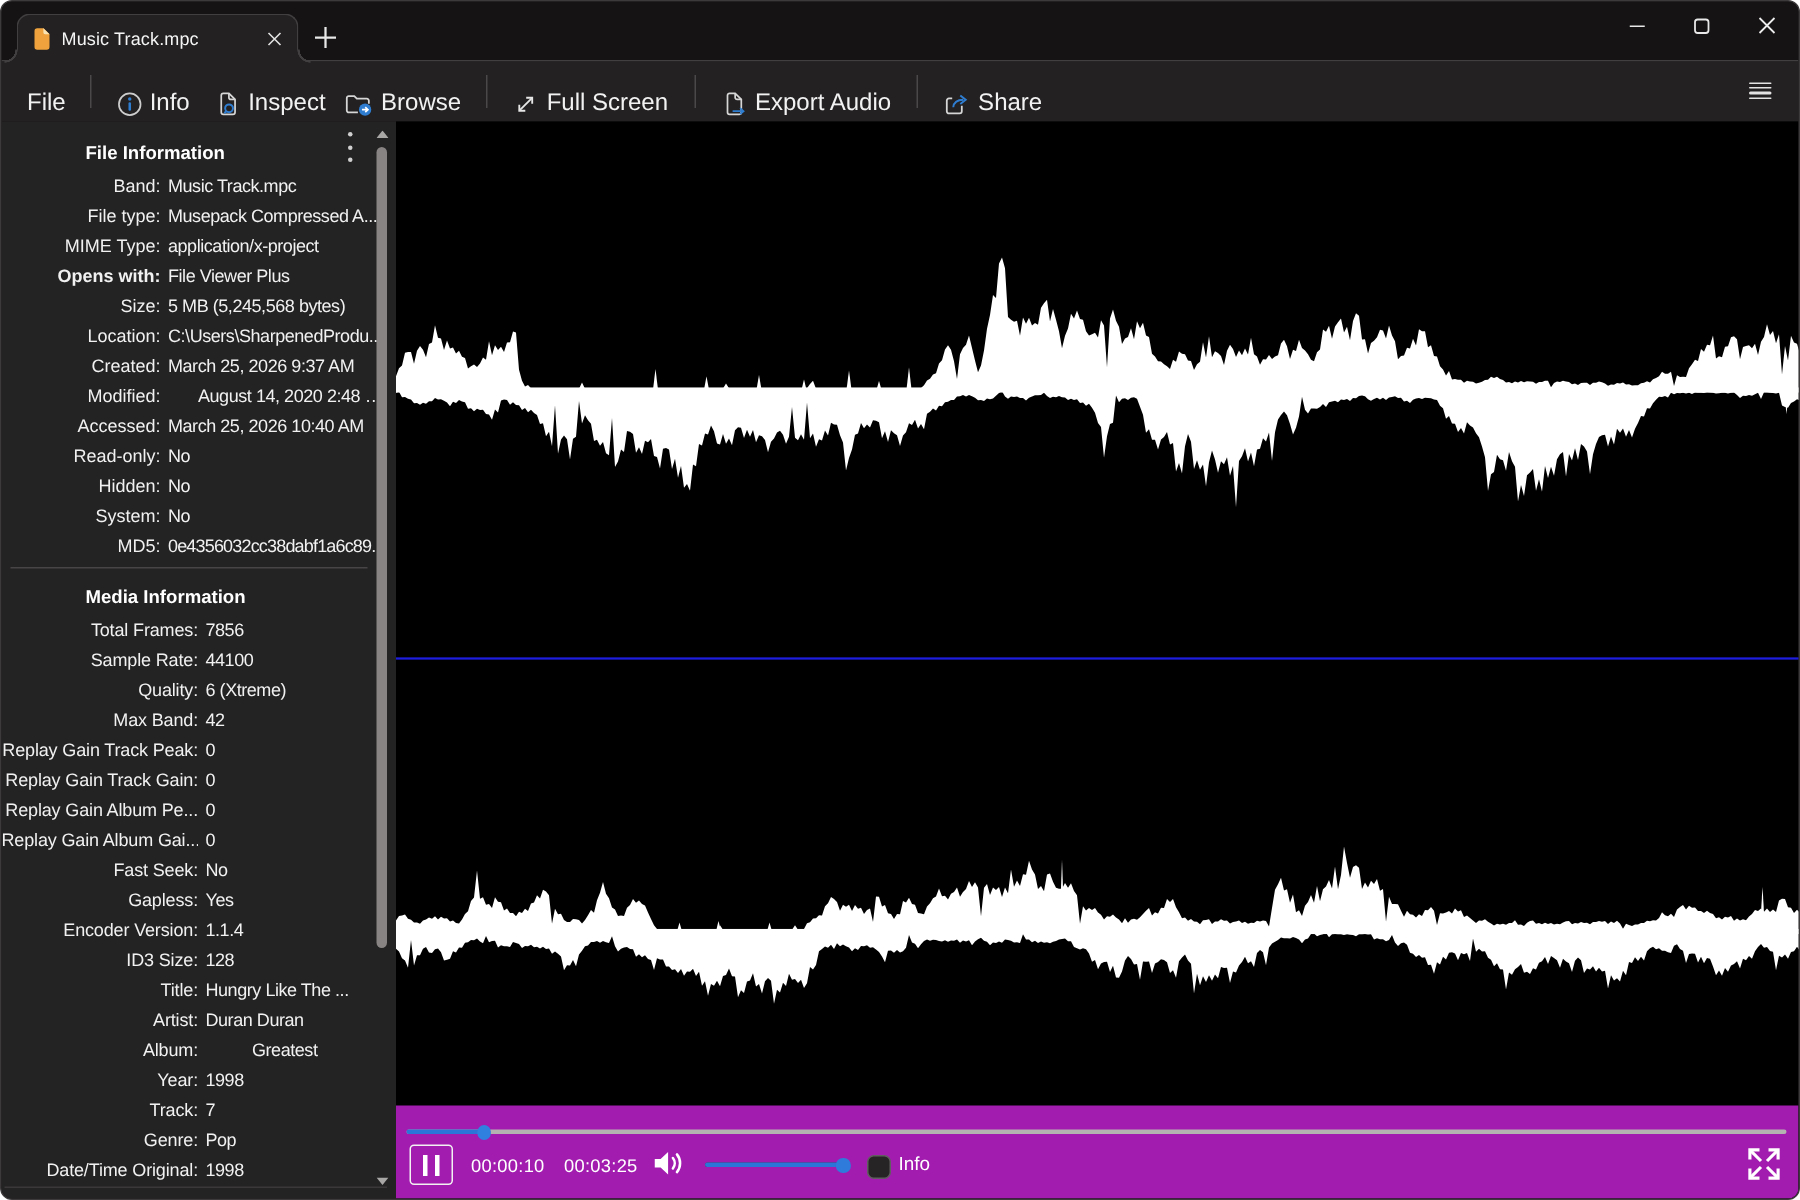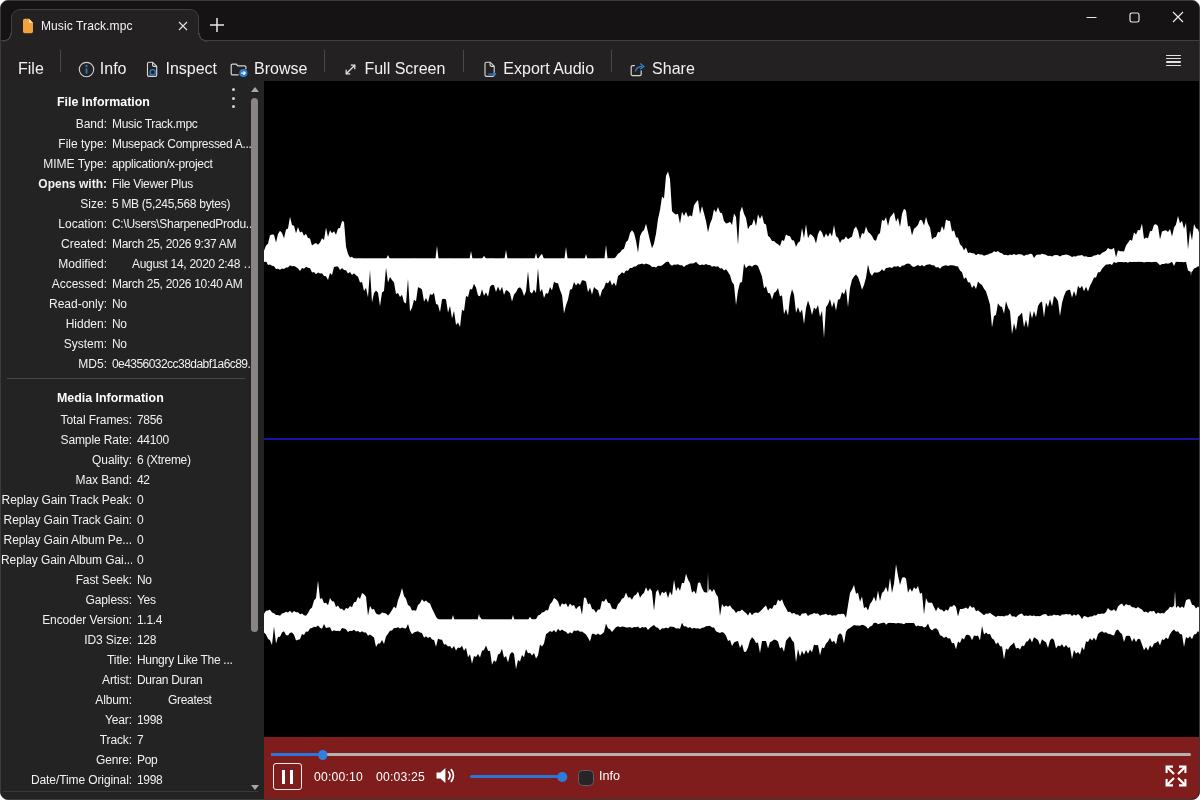--- a/index.html
+++ b/index.html
@@ -57,21 +57,21 @@
   #rows-media{grid-template-columns:131px 110px;margin-left:-16px;}
   #rows-media>.lbl{letter-spacing:-0.1px;}
   #rows-file>.val:last-child{letter-spacing:-0.55px;}
   .side-divider{height:1px;background:#474545;margin:4px 19px 0 -10px;}
   .sec2-title{margin-top:12px;}
   .side-bottomline{position:absolute;left:2px;right:6px;bottom:7px;height:1px;background:#3a3838;}
   
   .stage{position:relative;flex:1 1 auto;background:#000;}
   .wave-svg{position:absolute;left:0;top:0;}
   
-  .controls{position:absolute;left:0;right:0;bottom:0;height:62px;background:#7f1d1d;}
+  .controls{position:absolute;left:0;right:0;bottom:0;height:62px;background:#a21caf;}
   .seek{position:absolute;left:7px;right:8px;top:13px;height:9px;}
   .seek .track{position:absolute;left:0;right:0;top:3px;height:3px;border-radius:2px;background:#b5b2b2;}
   .seek .fill{position:absolute;left:0;top:3px;height:3px;border-radius:2px 0 0 2px;background:var(--c-accent);}
   .seek .dot{position:absolute;top:0;width:9.5px;height:9.5px;border-radius:50%;background:#3080e0;transform:translateX(-50%);}
   .pause-btn{position:absolute;left:9px;top:26px;width:29px;height:27px;border:1.3px solid #f2f2f2;border-radius:3px;display:flex;align-items:center;justify-content:center;gap:5.5px;background:transparent;}
   .pause-btn i{display:block;width:3px;height:14px;background:#fff;}
   .time{position:absolute;top:32.5px;font-size:12.2px;color:#fff;letter-spacing:.2px;}
   .time.cur{left:50px;}
   .time.dur{left:112px;}
   .vol-icon{position:absolute;left:170px;top:29px;}

